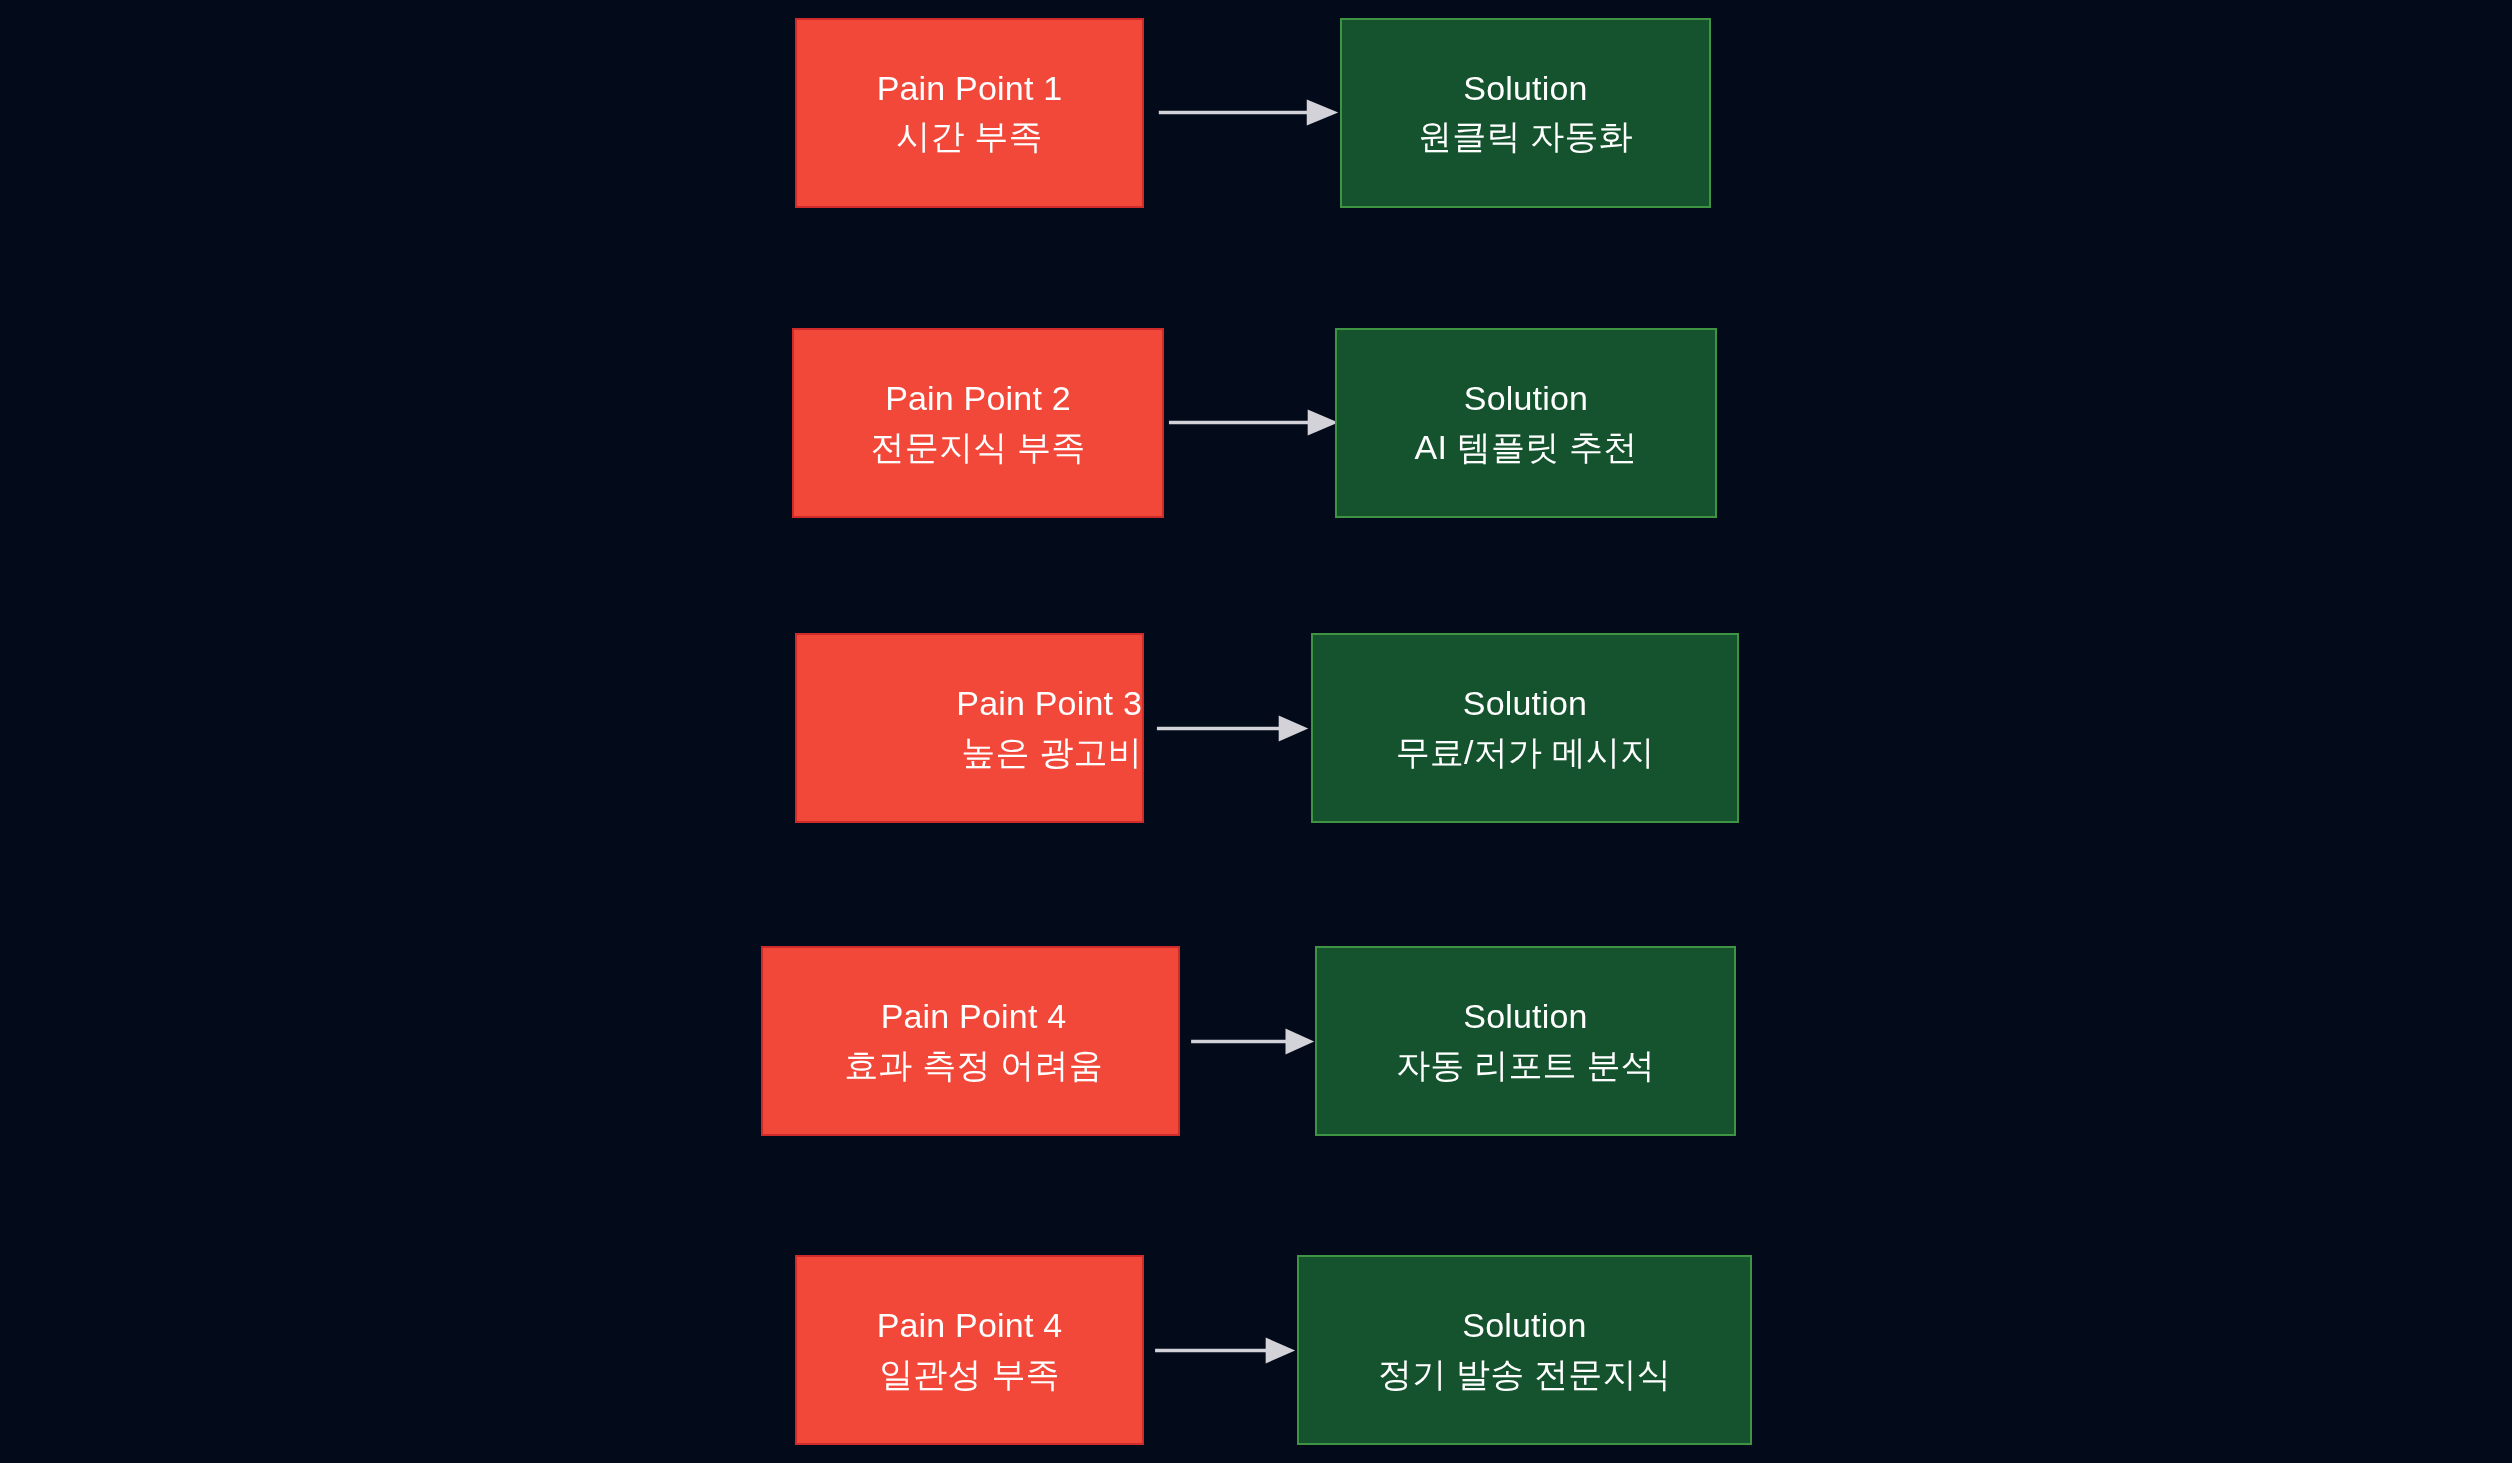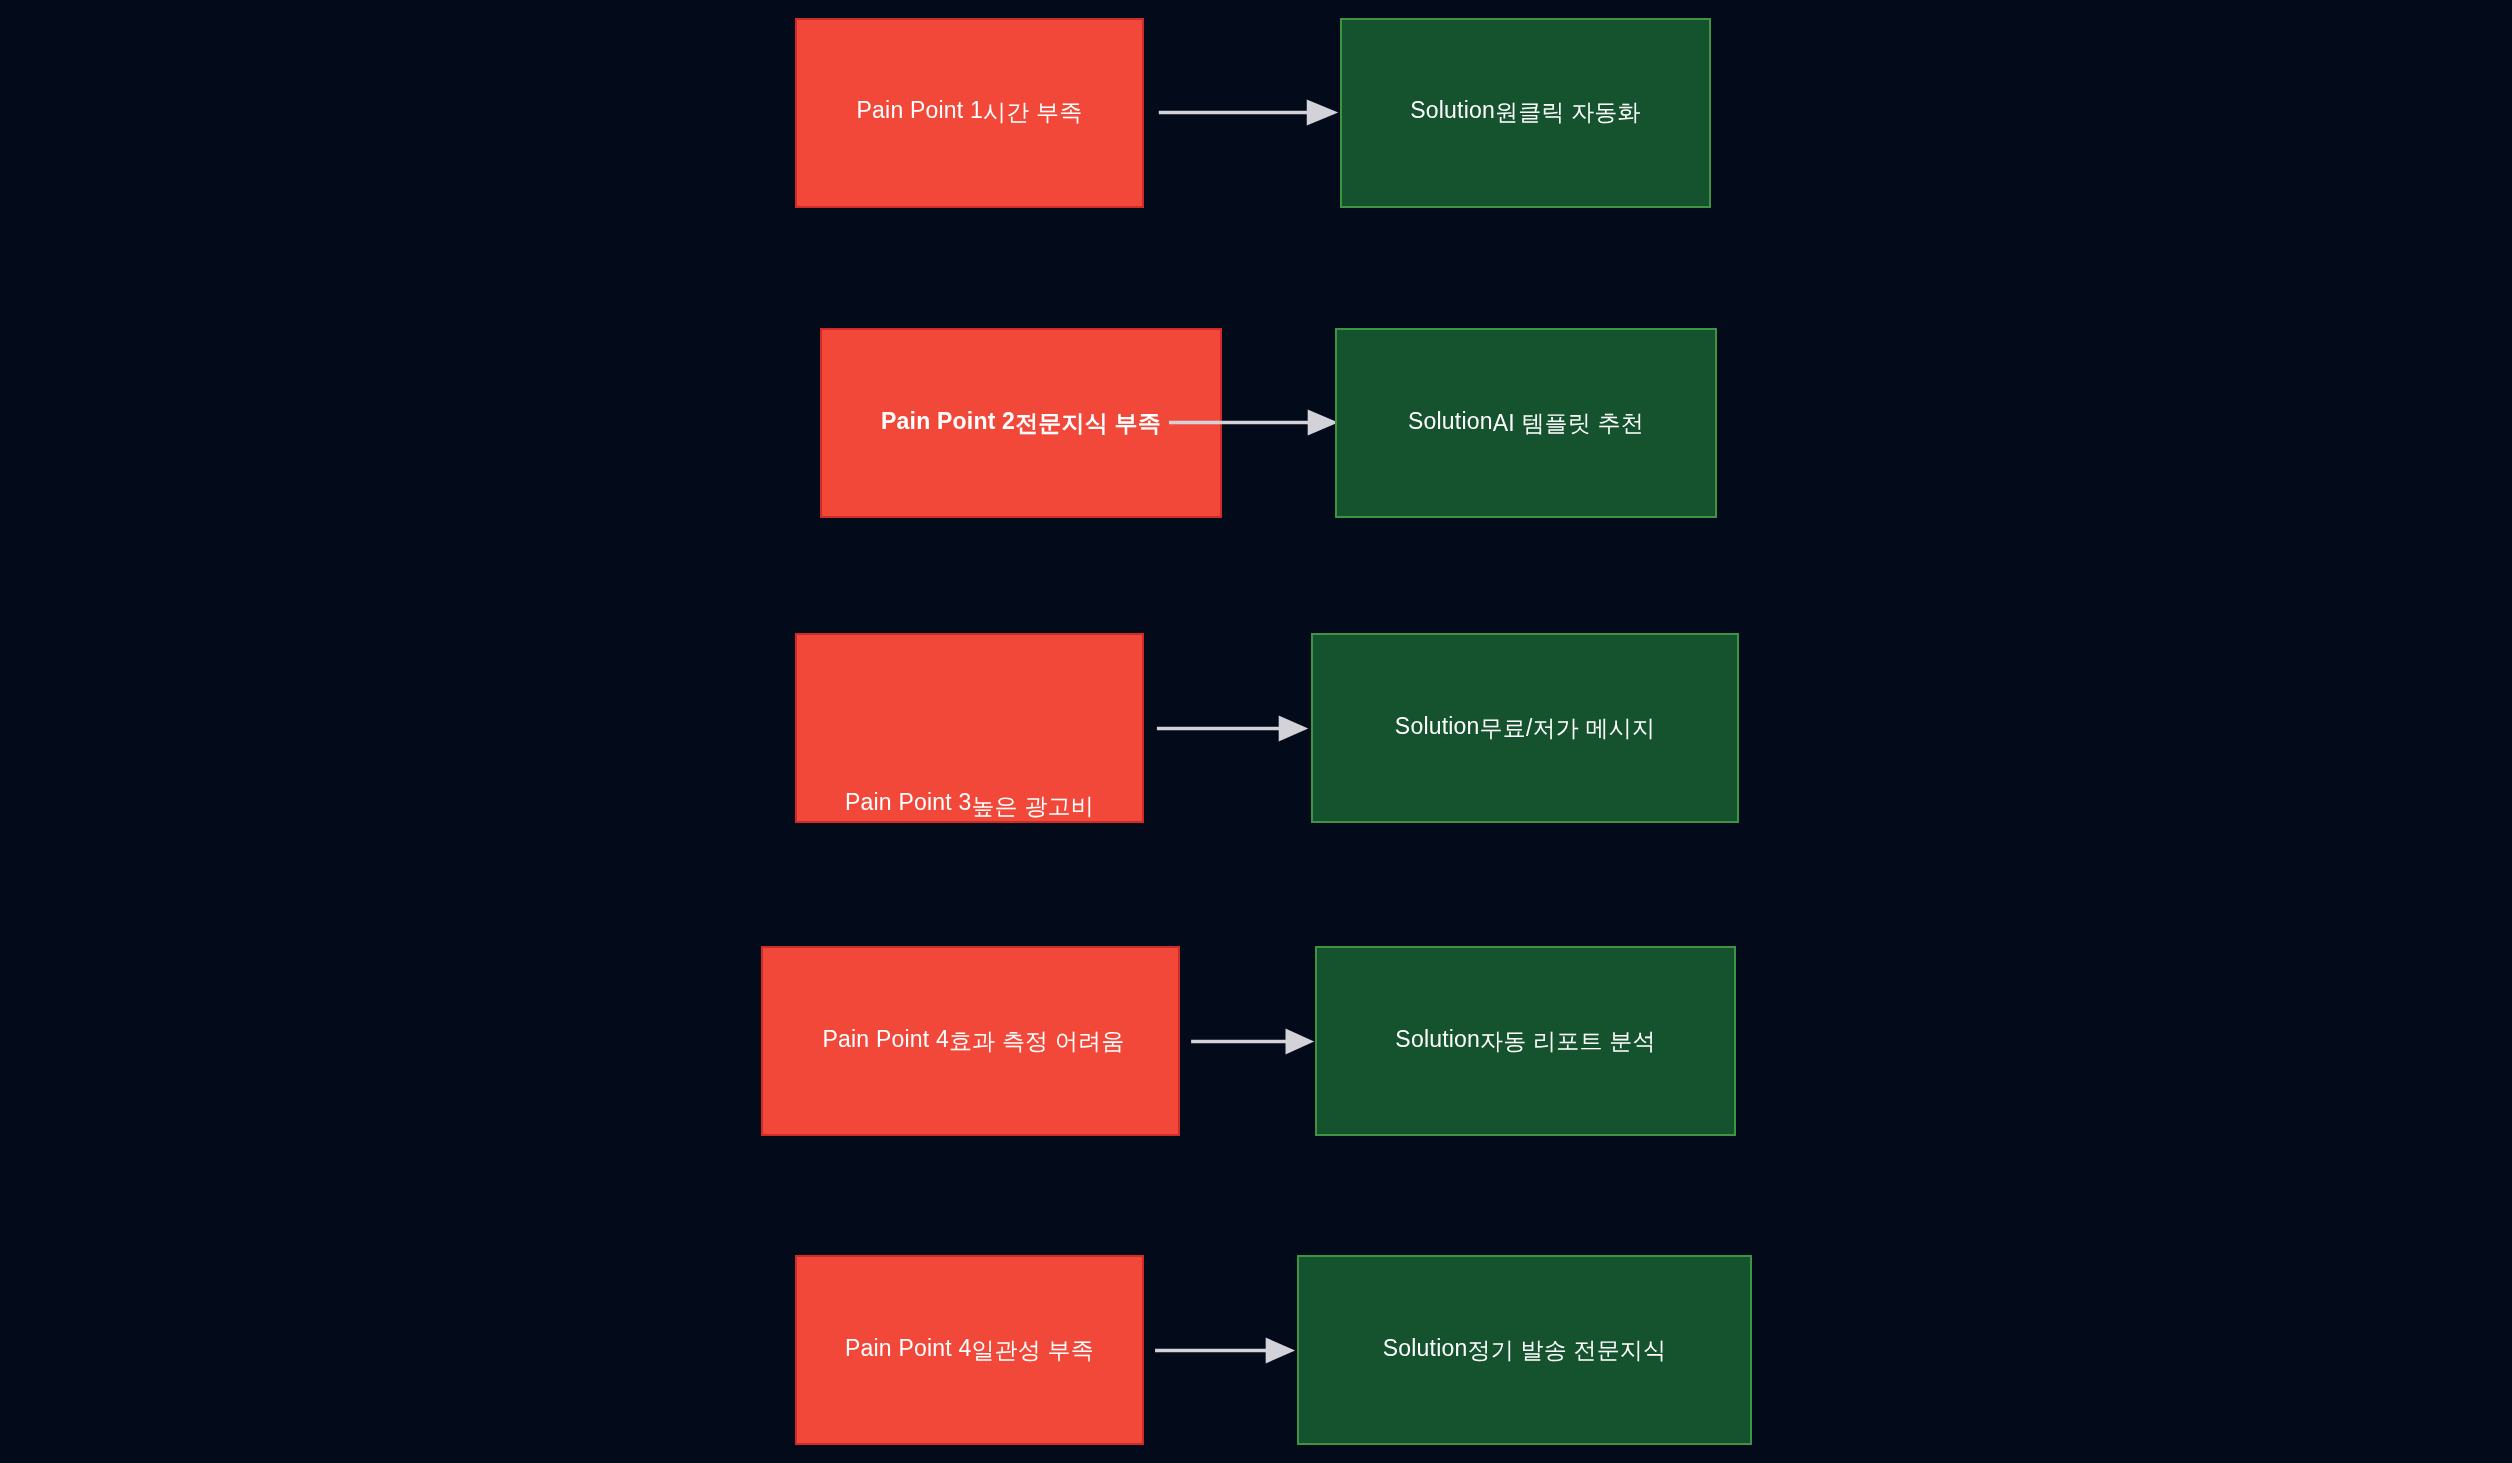--- a/index.html
+++ b/index.html
@@ -20,26 +20,26 @@
   }
   .flow-row {
     position: absolute;
     left: 0;
     width: 2512px;
   }
   .node-box {
     position: absolute;
     box-sizing: border-box;
     display: flex;
-    flex-direction: row;
+    flex-direction: column;
     align-items: center;
     justify-content: center;
     text-align: center;
     color: #ffffff;
-    font-size: 23px;
+    font-size: 34px;
     line-height: 1.32;
     letter-spacing: 0.2px;
     font-weight: 400;
     -webkit-font-smoothing: antialiased;
   }
   .node-pain {
     background: #f2483a;
     border: 2.8px solid #cf2b2b;
   }
   .node-solution {
@@ -81,21 +81,21 @@
         <polygon points="176,6 210,20 176,34" fill="#d2d2d8"></polygon>
       </svg>
     </div>
     <div class="node-box node-solution" style="left:1340px; top:17.5px; width:371px; height:190px;">
       <span class="node-line node-line-title">Solution</span>
       <span class="node-line">원클릭 자동화</span>
     </div>
   </div>
 
   <div class="flow-row" style="top:0px;">
-    <div class="node-box node-pain" style="left:820px; top:328px; width:402px; height:190px;font-weight:bold;">
+    <div class="node-box node-pain" style="left:792px; top:328px; width:372px; height:190px;">
       <span class="node-line node-line-title">Pain Point 2</span>
       <span class="node-line">전문지식 부족</span>
     </div>
     <div class="arrow-connector" style="left:1156px; top:404px; width:185px;">
       <svg viewBox="0 0 200 40" preserveAspectRatio="none">
         <line x1="14" y1="20" x2="168" y2="20" stroke="#d2d2d8" stroke-width="4"></line>
         <polygon points="164,6 197,20 164,34" fill="#d2d2d8"></polygon>
       </svg>
     </div>
     <div class="node-box node-solution" style="left:1335px; top:328px; width:382px; height:190px;">

